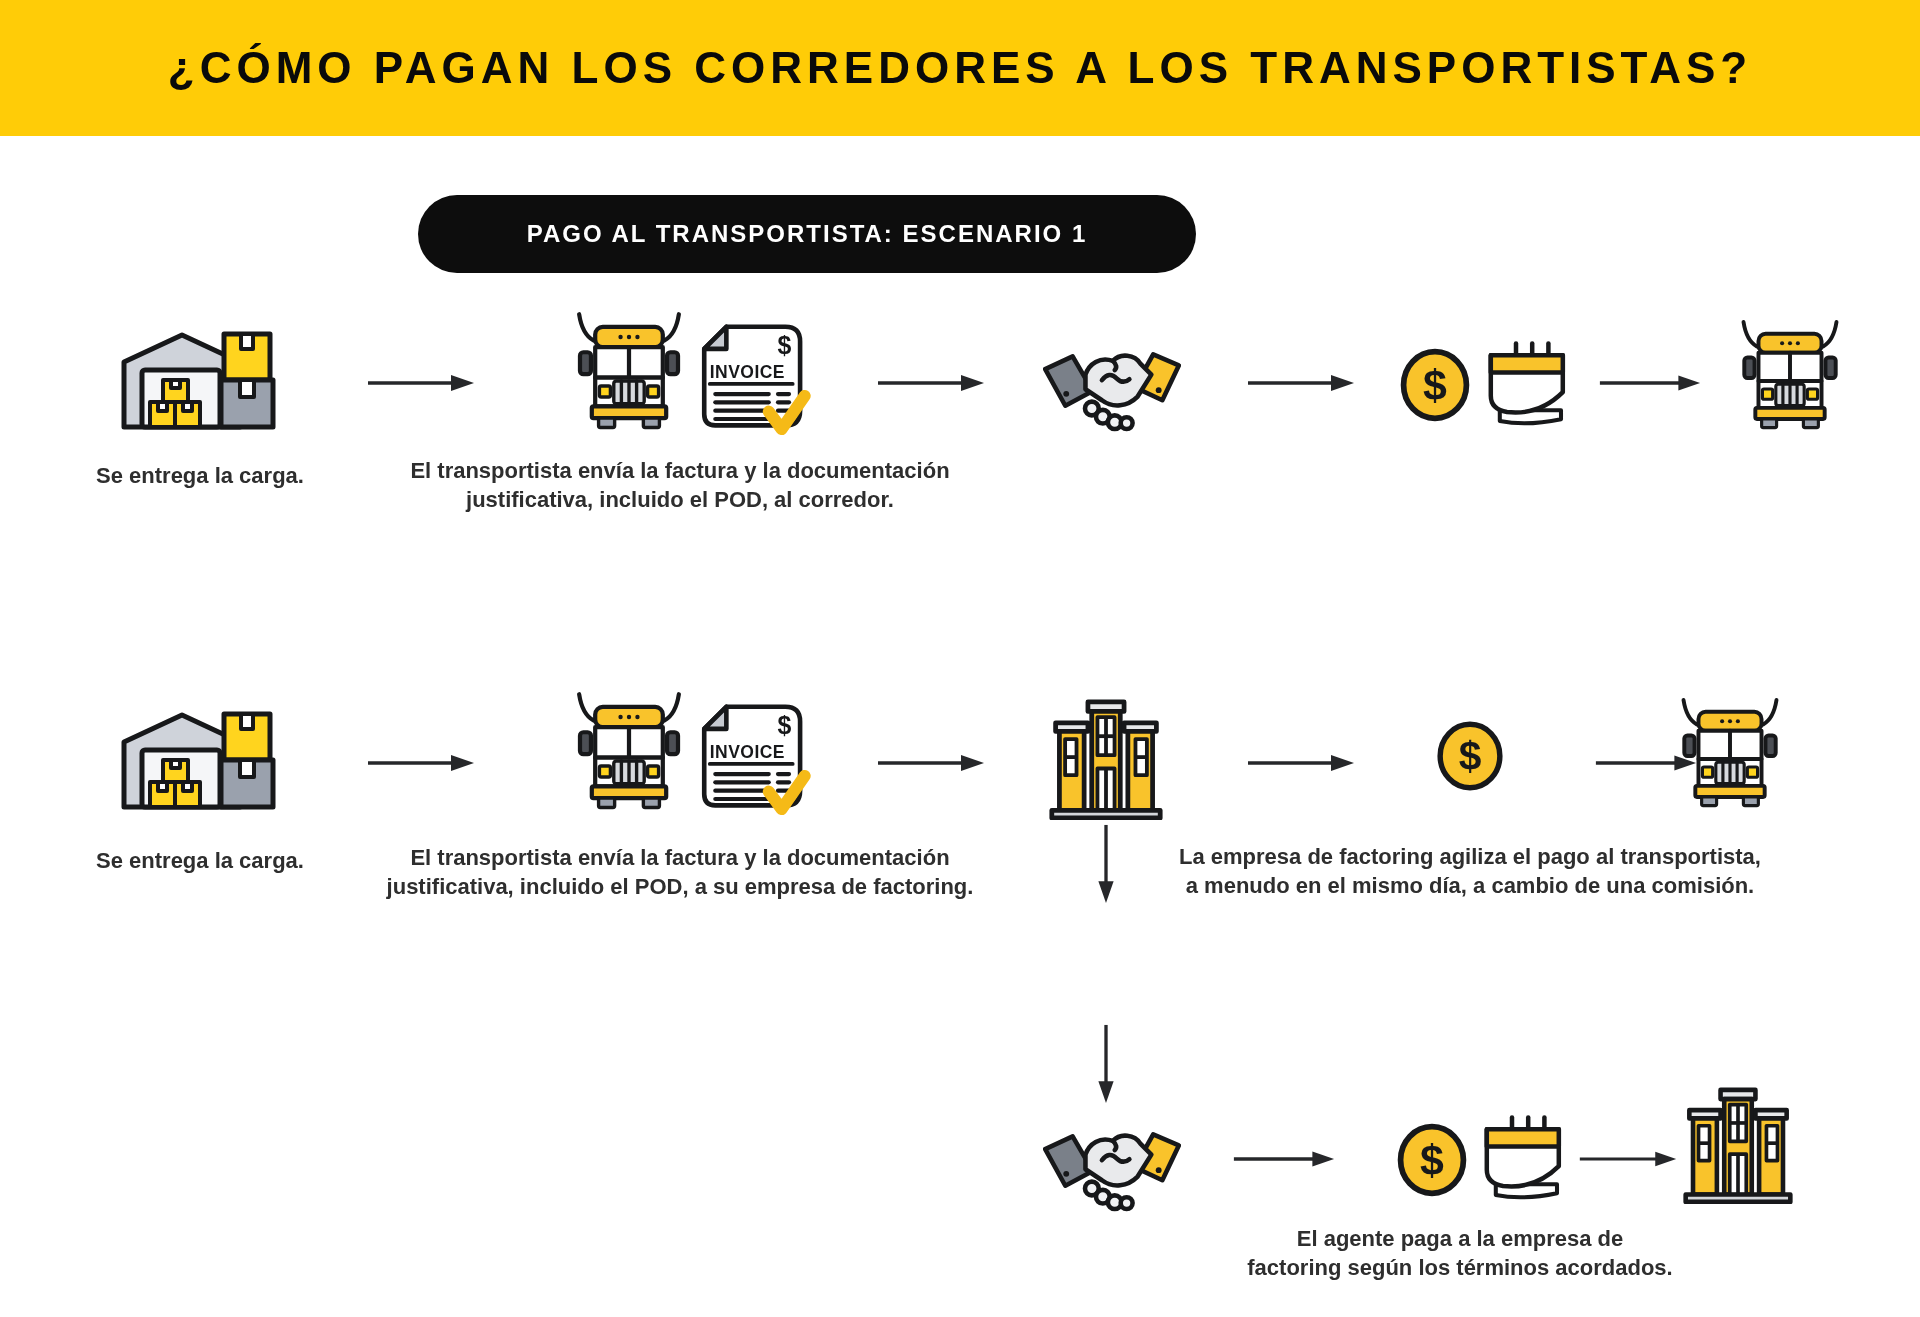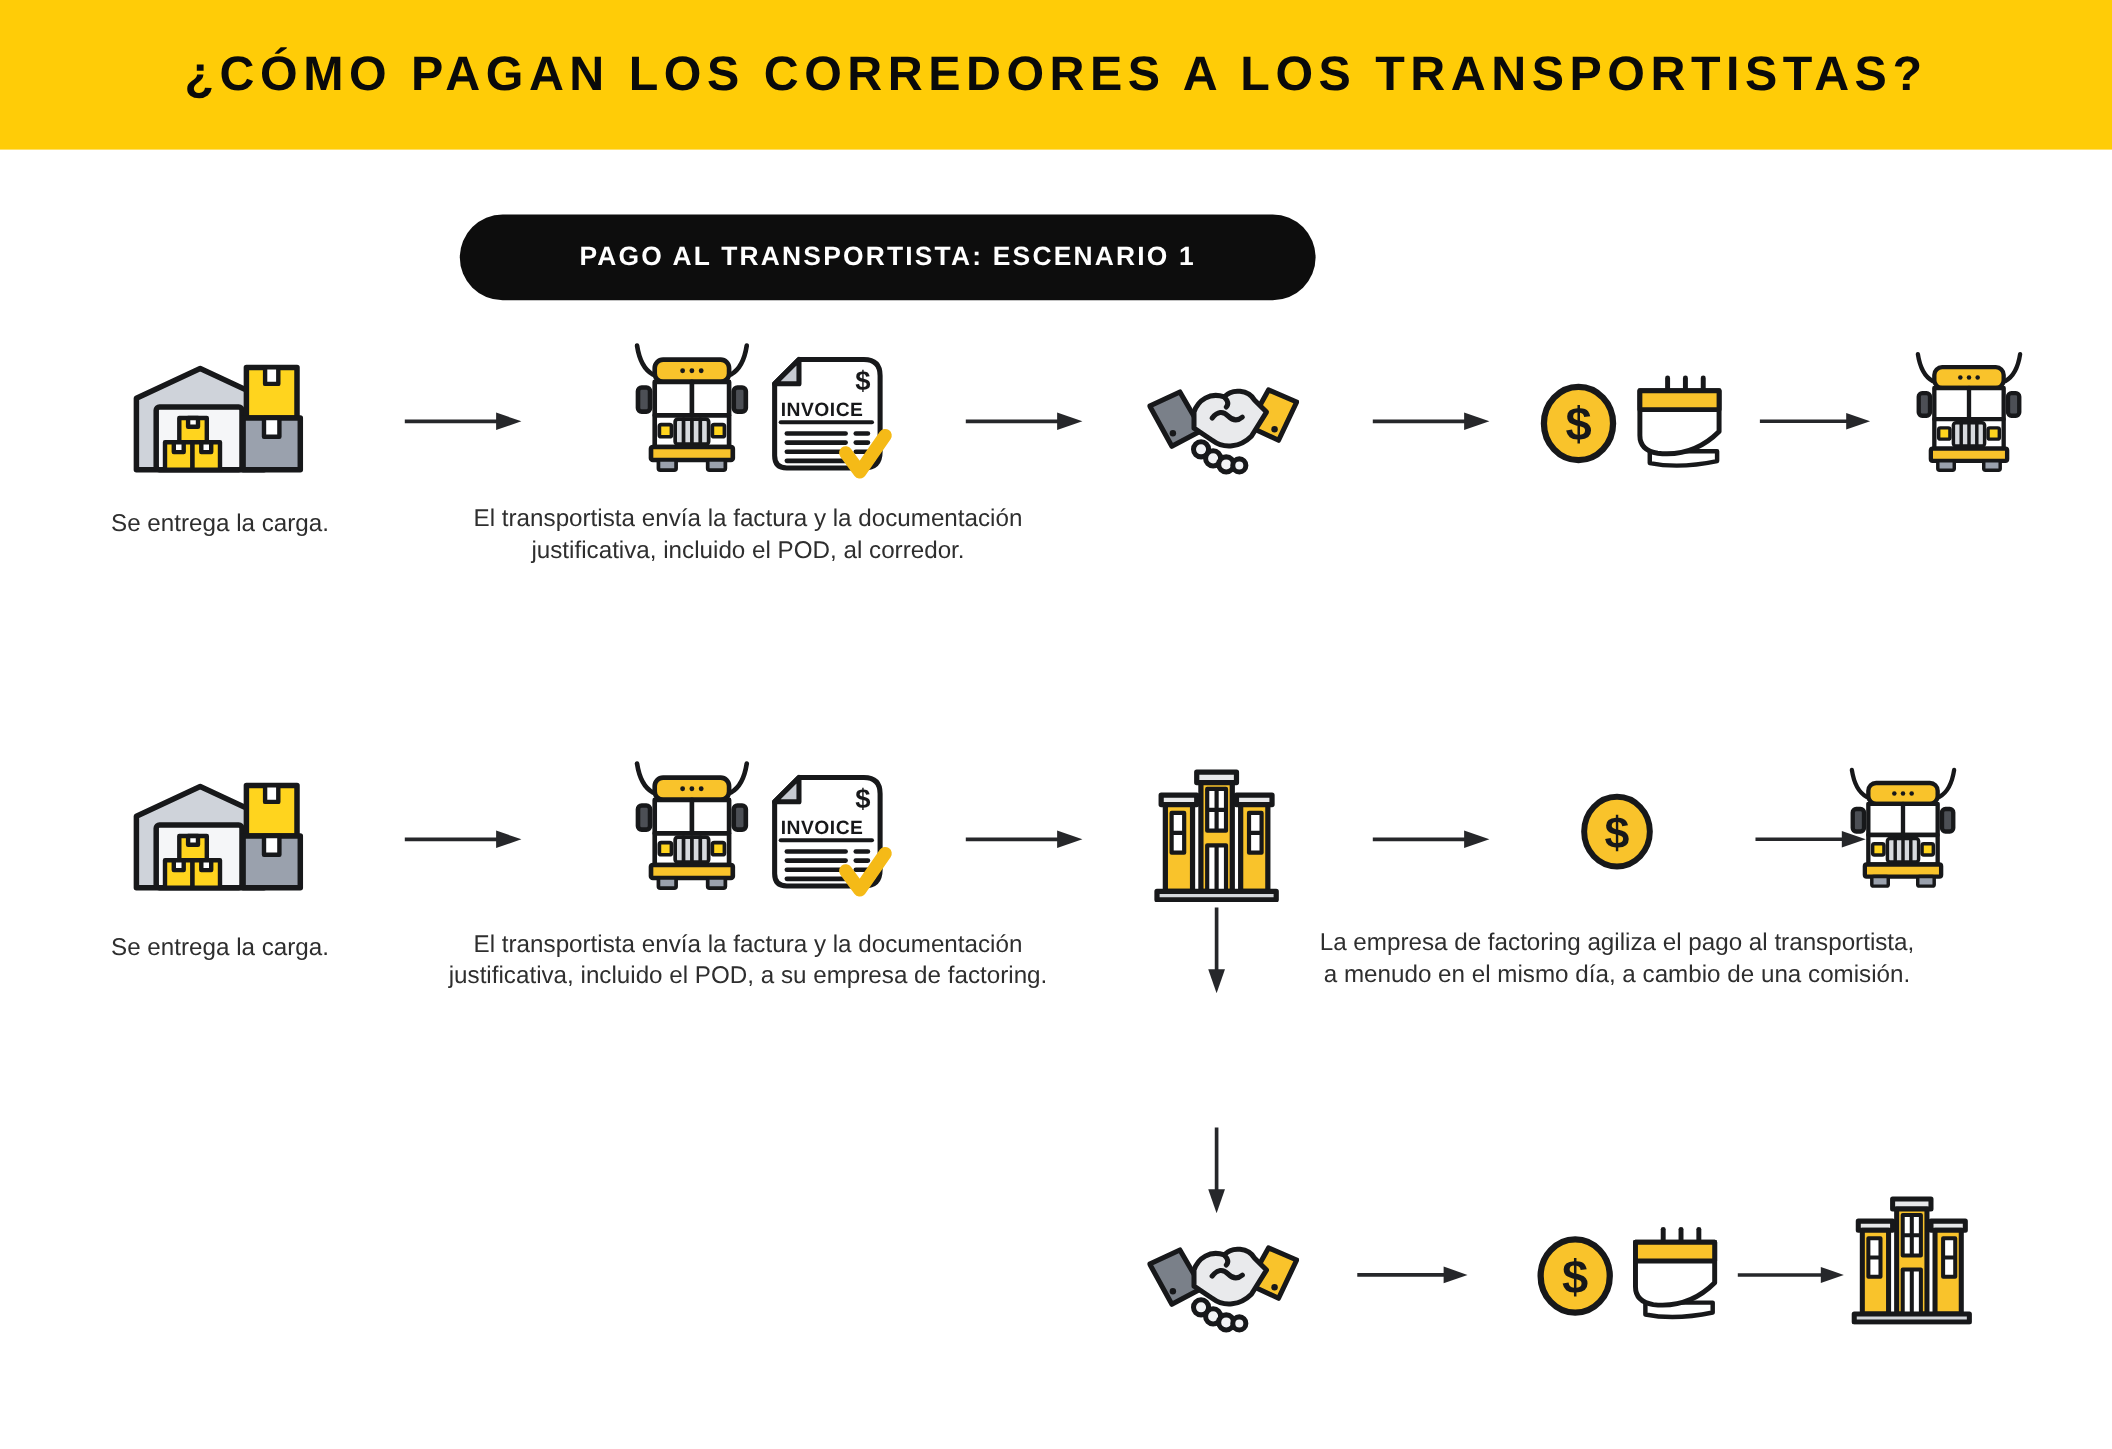--- a/index.html
+++ b/index.html
@@ -25,21 +25,21 @@
     margin:0;font-size:44px;font-weight:bold;letter-spacing:5px;color:#0a0a0a;white-space:nowrap;
   }
   .pill{
     width:778px;height:78px;background:var(--pill-black);border-radius:40px;
     display:flex;align-items:center;justify-content:center;
   }
   .pill span{
     color:#ffffff;font-size:24px;font-weight:bold;letter-spacing:2px;white-space:nowrap;
   }
   .cap{
-    font-size:22px;line-height:1.32;text-align:center;white-space:pre-line;color:var(--text-dark);
+    font-size:22px;line-height:1.32;text-align:center;white-space:pre-line;color:var(--text-dark);font-weight:bold;
   }
   svg.icon{display:block;overflow:visible;}
 </style>
 </head>
 <body>
 
 <div class="canvas">
 
   <svg width="0" height="0" style="position:absolute" aria-hidden="true">
     <defs>
@@ -273,14 +273,16 @@
   <svg class="abs icon" style="left:1476px;top:1114px;width:90px;height:90px">
       <use href="#i-calendar"></use>
     </svg>
   <svg class="abs icon" style="left:1578px;top:1148px;width:100px;height:22px">
       <use href="#i-arrow-h"></use>
     </svg>
   <svg class="abs icon" style="left:1682px;top:1086px;width:112px;height:118px">
       <use href="#i-building"></use>
     </svg>
 
+  <div class="abs cap" style="left:1150px;top:1224px;width:620px">El agente paga a la empresa de
+factoring según los términos acordados.</div>
 
 </div>
 
 </body></html>

